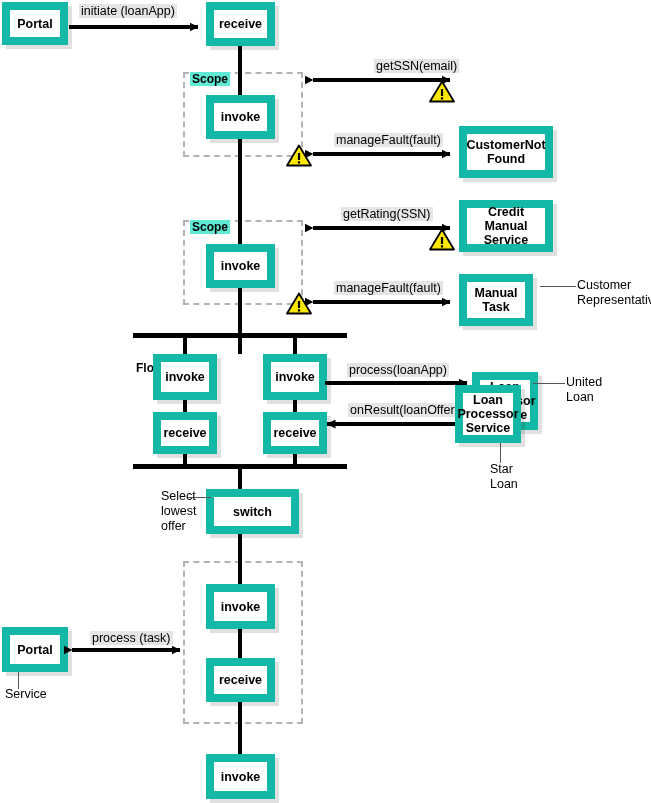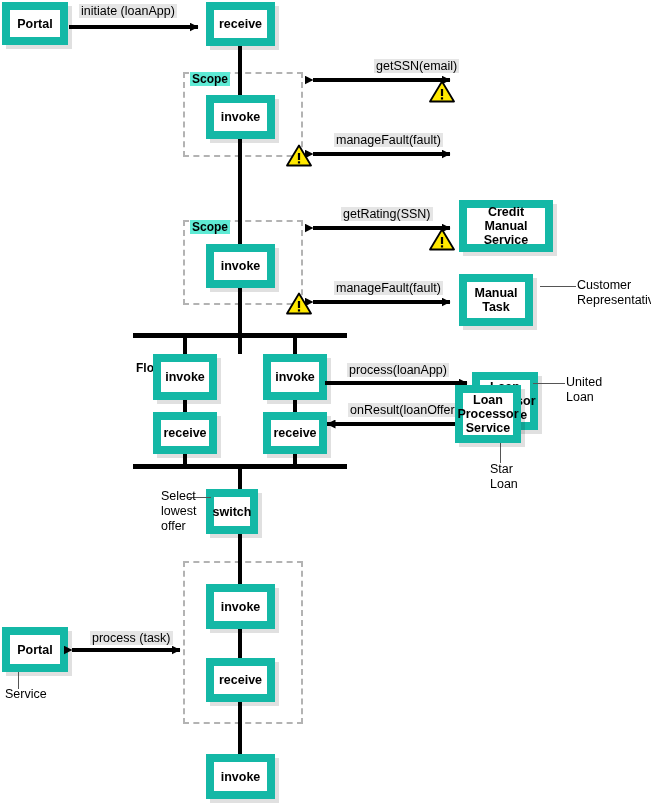--- a/index.html
+++ b/index.html
@@ -173,32 +173,34 @@
   <div class="node" style="left:206px;top:95px;width:69px;height:44px;">invoke</div>
 
   <div class="node" style="left:206px;top:244px;width:69px;height:44px;">invoke</div>
 
   <div class="node" style="left:153px;top:354px;width:64px;height:46px;">invoke</div>
   <div class="node" style="left:153px;top:412px;width:64px;height:42px;">receive</div>
 
   <div class="node" style="left:263px;top:354px;width:64px;height:46px;">invoke</div>
   <div class="node" style="left:263px;top:412px;width:64px;height:42px;">receive</div>
 
-  <div class="node" style="left:206px;top:489px;width:52px;height:45px;">switch</div>
+  <div class="node" style="left:206px;top:489px;width:93px;height:45px;">switch</div>
 
   <div class="node" style="left:206px;top:584px;width:69px;height:45px;">invoke</div>
   <div class="node" style="left:206px;top:658px;width:69px;height:44px;">receive</div>
 
   <div class="node" style="left:206px;top:754px;width:69px;height:45px;">invoke</div>
 
   <div class="node partner" style="left:2px;top:2px;width:66px;height:43px;">Portal</div>
 
   <div class="node partner" style="left:2px;top:627px;width:66px;height:45px;">Portal</div>
 
 
+  <div class="node partner" style="left:459px;top:126px;width:94px;height:52px;white-space:pre-line;">CustomerNot
+Found</div>
 
   <div class="node partner" style="left:459px;top:200px;width:94px;height:52px;white-space:pre-line;">Credit Manual
 Service</div>
 
   <div class="node partner" style="left:459px;top:274px;width:74px;height:52px;white-space:pre-line;">Manual
 Task</div>
 
   <div class="node partner" style="left:472px;top:372px;width:66px;height:58px;white-space:pre-line;z-index:7;">Loan
 Processor
 Service</div>

